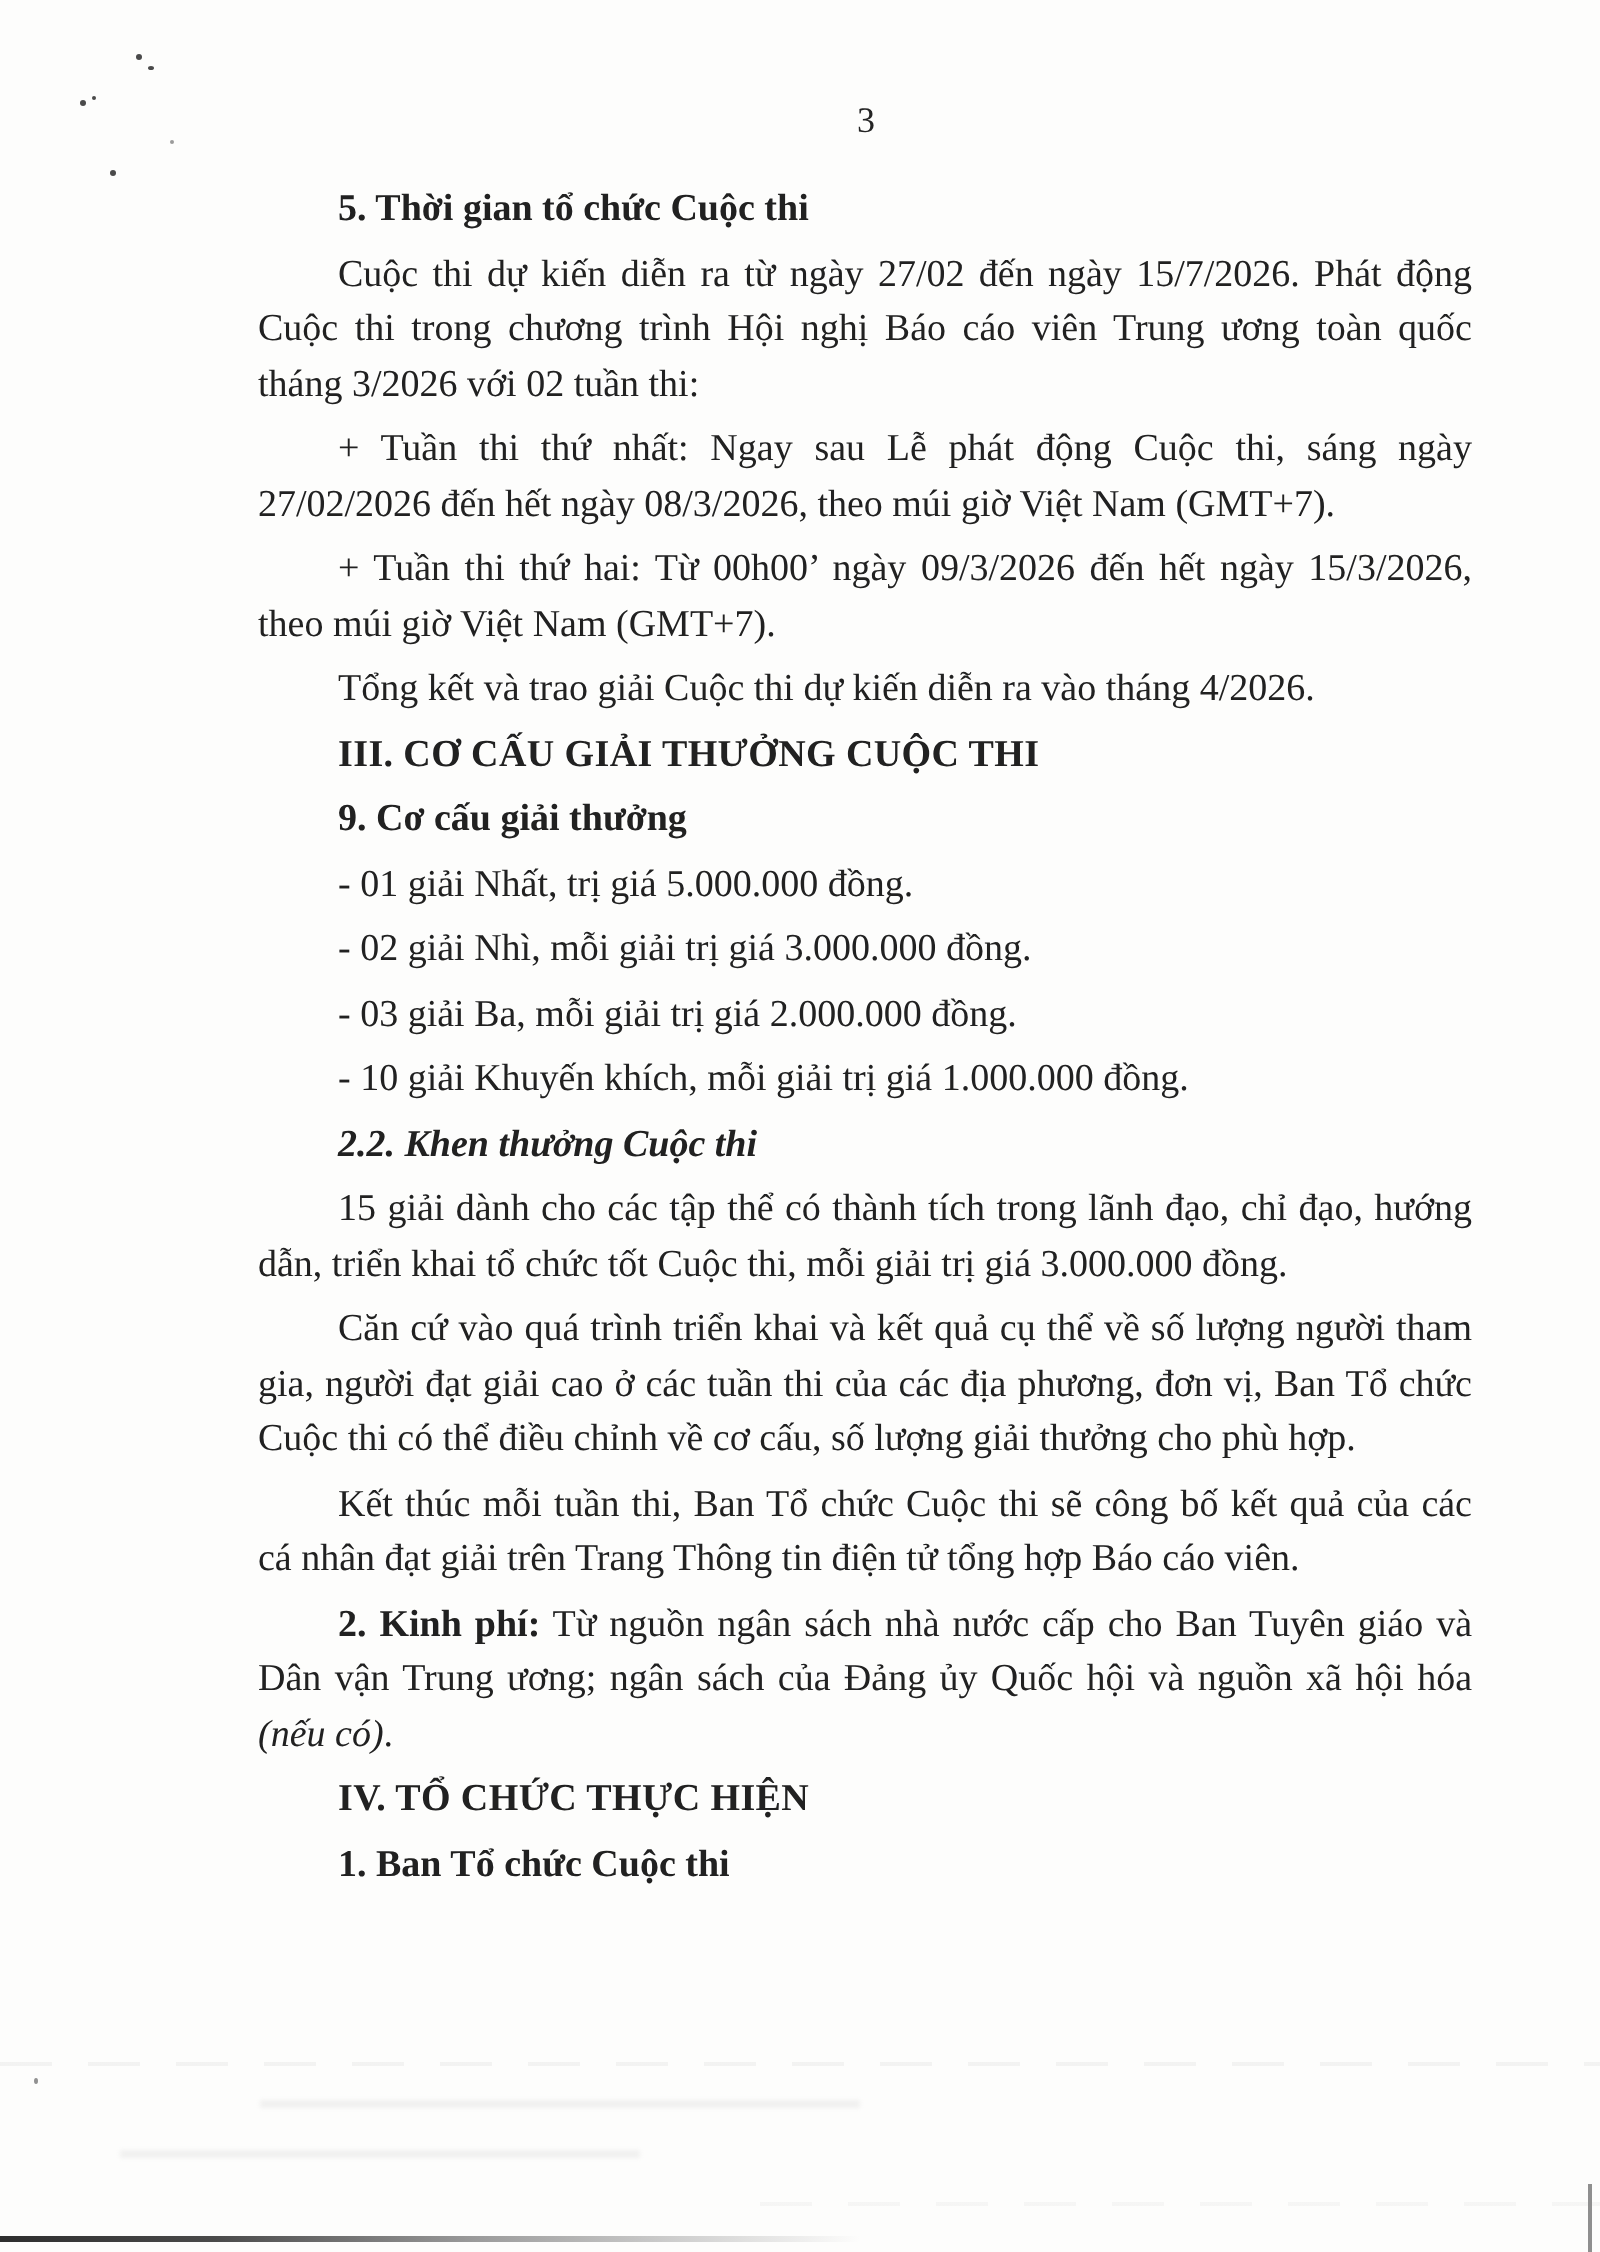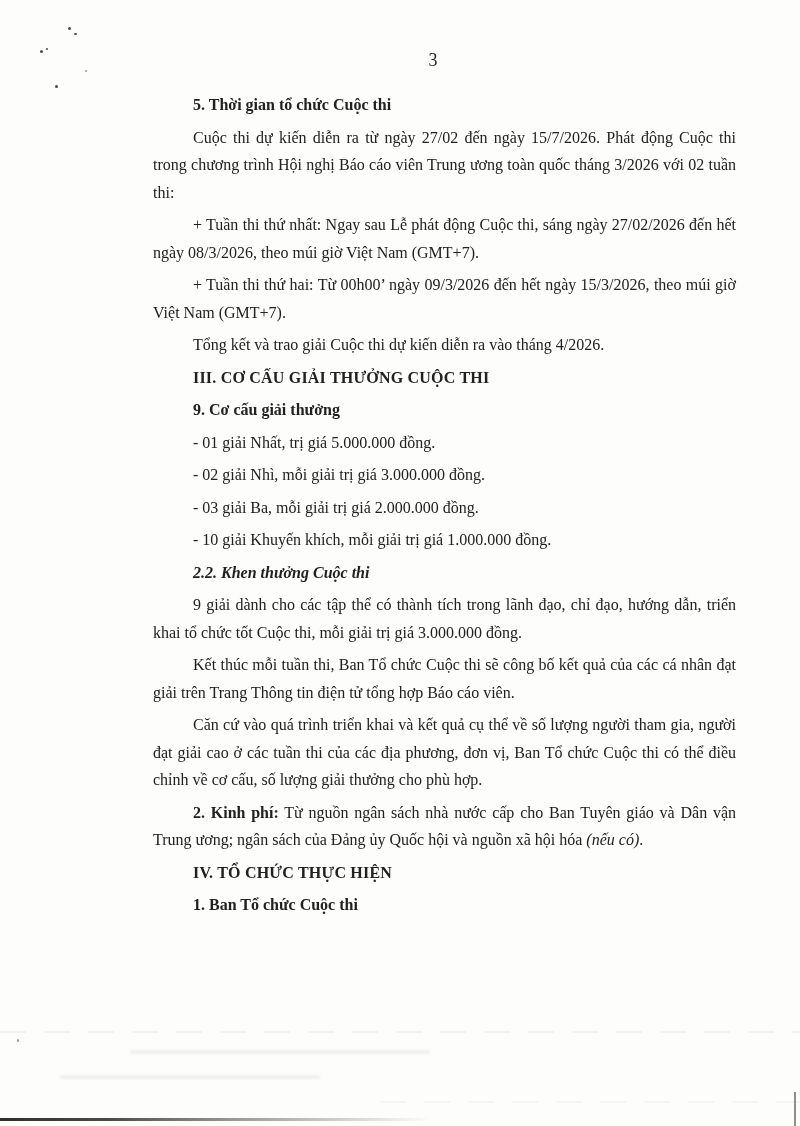--- a/index.html
+++ b/index.html
@@ -25,25 +25,24 @@
     font-size: 18px;
     color: #242424;
   }
   .doc-body {
     position: absolute;
     left: 129px;
     top: 91px;
     width: 607px;
   }
   .doc-body p {
-    font-size: 16px;
+    font-size: 19px;
     line-height: 27.5px;
     margin-bottom: 5px;
     color: #212121;
-    margin-left: 24px;
   }
   .para {
     text-align: justify;
     text-indent: 40px;
   }
   .hb {
     font-weight: bold;
     text-indent: 40px;
   }
   .hb.caps { letter-spacing: 0.2px; font-family: Liberation Serif, serif; }
@@ -112,25 +111,25 @@
     <p class="hb gap-top">9. Cơ cấu giải thưởng</p>
 
 
     <p class="para gap-top">- 01 giải Nhất, trị giá 5.000.000 đồng.</p>
     <p class="para">- 02 giải Nhì, mỗi giải trị giá 3.000.000 đồng.</p>
     <p class="para">- 03 giải Ba, mỗi giải trị giá 2.000.000 đồng.</p>
     <p class="para">- 10 giải Khuyến khích, mỗi giải trị giá 1.000.000 đồng.</p>
 
     <p class="hi gap-top">2.2. Khen thưởng Cuộc thi</p>
 
-    <p class="para">9 giải dành cho các tập thể có thành tích trong lãnh đạo, chỉ đạo, hướng dẫn, triển khai tổ chức tốt Cuộc thi, mỗi giải trị giá 3.000.000 đồng.</p>
+    <p class="para">15 giải dành cho các tập thể có thành tích trong lãnh đạo, chỉ đạo, hướng dẫn, triển khai tổ chức tốt Cuộc thi, mỗi giải trị giá 3.000.000 đồng.</p>
+
+    <p class="para">Căn cứ vào quá trình triển khai và kết quả cụ thể về số lượng người tham gia, người đạt giải cao ở các tuần thi của các địa phương, đơn vị, Ban Tổ chức Cuộc thi có thể điều chỉnh về cơ cấu, số lượng giải thưởng cho phù hợp.</p>
 
     <p class="para">Kết thúc mỗi tuần thi, Ban Tổ chức Cuộc thi sẽ công bố kết quả của các cá nhân đạt giải trên Trang Thông tin điện tử tổng hợp Báo cáo viên.</p>
-
-    <p class="para">Căn cứ vào quá trình triển khai và kết quả cụ thể về số lượng người tham gia, người đạt giải cao ở các tuần thi của các địa phương, đơn vị, Ban Tổ chức Cuộc thi có thể điều chỉnh về cơ cấu, số lượng giải thưởng cho phù hợp.</p>
 
     <p class="para"><b>2. Kinh phí:</b><span> Từ nguồn ngân sách nhà nước cấp cho Ban Tuyên giáo và Dân vận Trung ương; ngân sách của Đảng ủy Quốc hội và nguồn xã hội hóa </span><span class="note-italic">(nếu có)</span><span>.</span></p>
 
     <p class="hb caps gap-top">IV. TỔ CHỨC THỰC HIỆN</p>
 
     <p class="hb gap-top">1. Ban Tổ chức Cuộc thi</p>
   </div>
 
   <div class="speck" style="left:68px; top:27px; width:3px; height:3px;"></div>
   <div class="speck" style="left:74px; top:33px; width:3px; height:2px;"></div>

